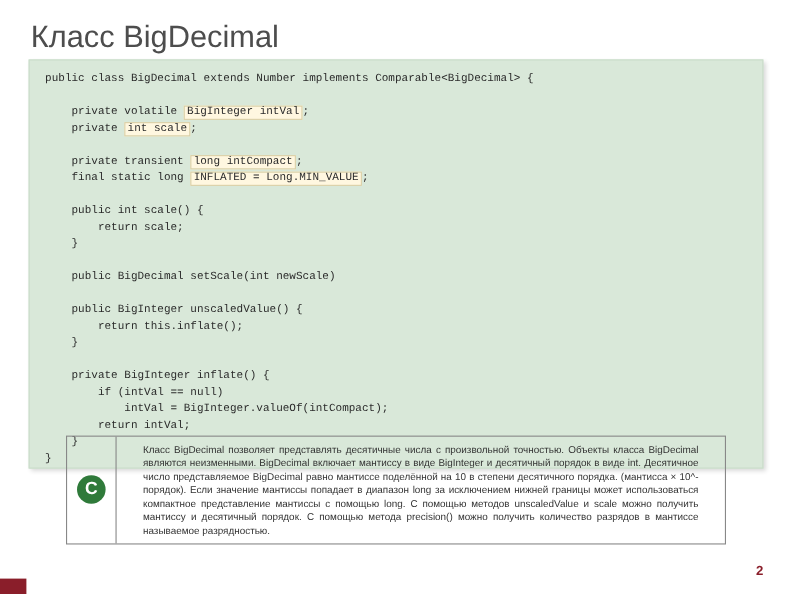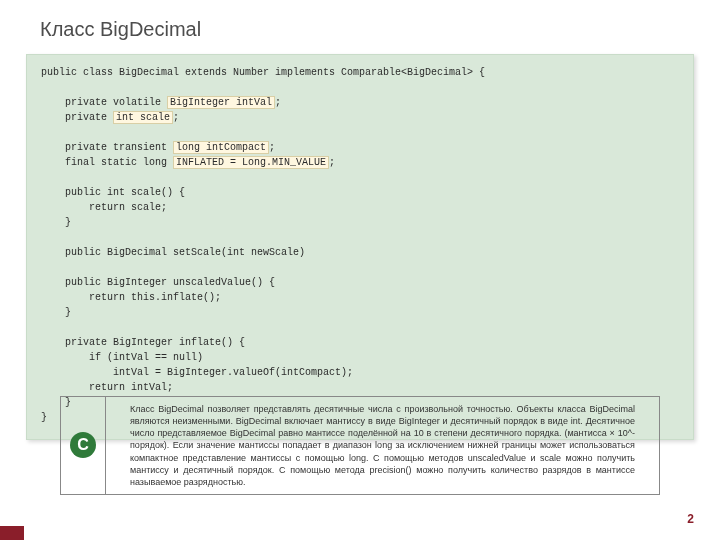--- a/index.html
+++ b/index.html
@@ -5,33 +5,33 @@
   * { margin: 0; padding: 0; box-sizing: border-box; }
   body {
     width: 720px; height: 540px;
     font-family: "Segoe UI", Arial, sans-serif;
     background: #ffffff;
     position: relative;
     overflow: hidden;
   }
   .title {
     position: absolute;
-    left: 40px; top: 18px;
-    font-size: 20px;
+    left: 28px; top: 18px;
+    font-size: 28px;
     color: #4d4d4d;
     font-weight: 400;
   }
   .codeblock {
     position: absolute;
     left: 26px; top: 54px;
     width: 668px;
     background: #d9e8d9;
     border: 1px solid #c9dcc9;
     box-shadow: 2px 2px 4px rgba(0,0,0,0.15);
-    padding: 10px 14px 14px 14px;
+    padding: 10px 14px 0 14px;
     font-family: "Courier New", monospace;
     font-size: 10px;
     line-height: 1.5;
     color: #2b2b2b;
     white-space: pre;
   }
   .hl {
     background: #fff7e0;
     border: 1px solid #d9cfa6;
     padding: 0 2px;

